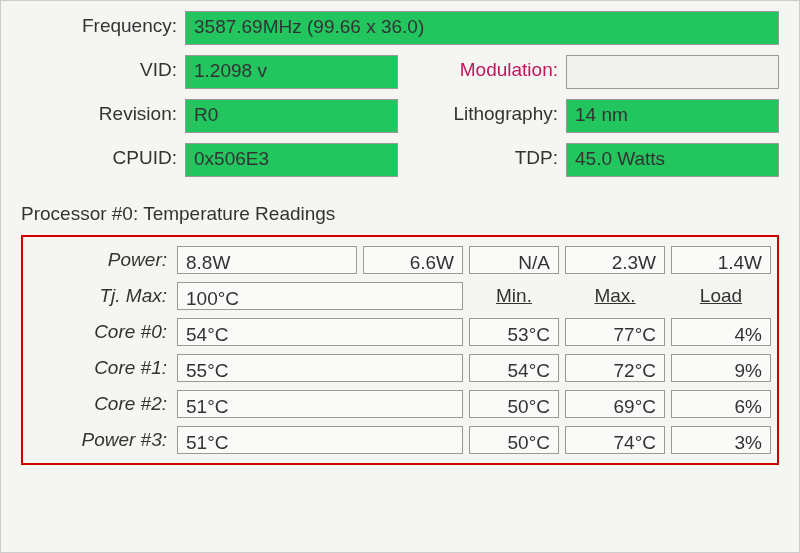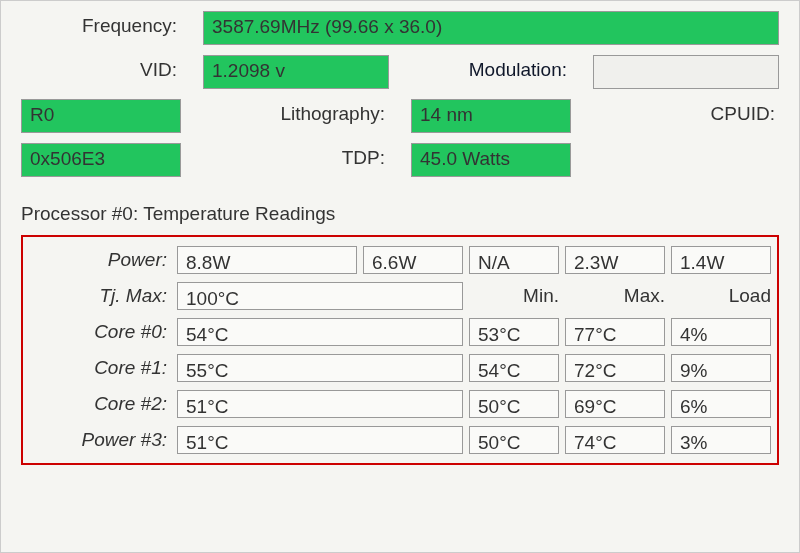--- a/index.html
+++ b/index.html
@@ -14,40 +14,40 @@
       color: #333;
       width: 800px;
       height: 553px;
       overflow: hidden;
       padding: 10px 20px;
       border: 1px solid #ccc;
     }
     .info-grid {
       display: grid;
       grid-template-columns: 160px 1fr 160px 1fr;
-      gap: 10px 22px;
+      gap: 10px 4px;
       margin-bottom: 18px;
     }
     .info-label {
       text-align: right;
       padding: 4px 4px;
     }
     .info-value {
       border: 1px solid #999;
       background: #22c55e;
       padding: 4px 8px;
       height: 34px;
       overflow: hidden;
       white-space: nowrap;
     }
     .info-value.span3 {
       grid-column: span 3;
     }
     .muted {
-      color: #0f172a;
+      color: #be185d;
     }
     .info-value.empty {
       background: #f0f0ed;
     }
     .group-title {
       padding: 8px 0 10px 0;
       margin-top: 8px;
     }
     .temp-box {
       border: 2px solid #cc0000;
@@ -67,42 +67,44 @@
     .t-cell {
       border: 1px solid #999;
       background: #fafaf8;
       padding: 4px 8px;
       height: 28px;
       line-height: 24px;
       white-space: nowrap;
       overflow: hidden;
     }
     .t-cell.narrow {
-      text-align: left;
+      text-align: right;
     }
     .t-cell.span2 {
       grid-column: span 2;
     }
     .t-head {
-      text-align: right;
+      text-align: center;
       padding: 2px 0;
+      text-decoration: underline;
     }
   </style>
 </head>
 <body>
 
 <div class="info-grid">
   <div class="info-label">Frequency:</div>
   <div class="info-value span3">3587.69MHz (99.66 x 36.0)</div>
 
   <div class="info-label">VID:</div>
   <div class="info-value">1.2098 v</div>
   <div class="info-label muted">Modulation:</div>
   <div class="info-value empty"></div>
 
+  <div class="info-label">Revision:</div>
   <div class="info-value">R0</div>
   <div class="info-label">Lithography:</div>
   <div class="info-value">14 nm</div>
 
   <div class="info-label">CPUID:</div>
   <div class="info-value">0x506E3</div>
   <div class="info-label">TDP:</div>
   <div class="info-value">45.0 Watts</div>
 </div>
 

